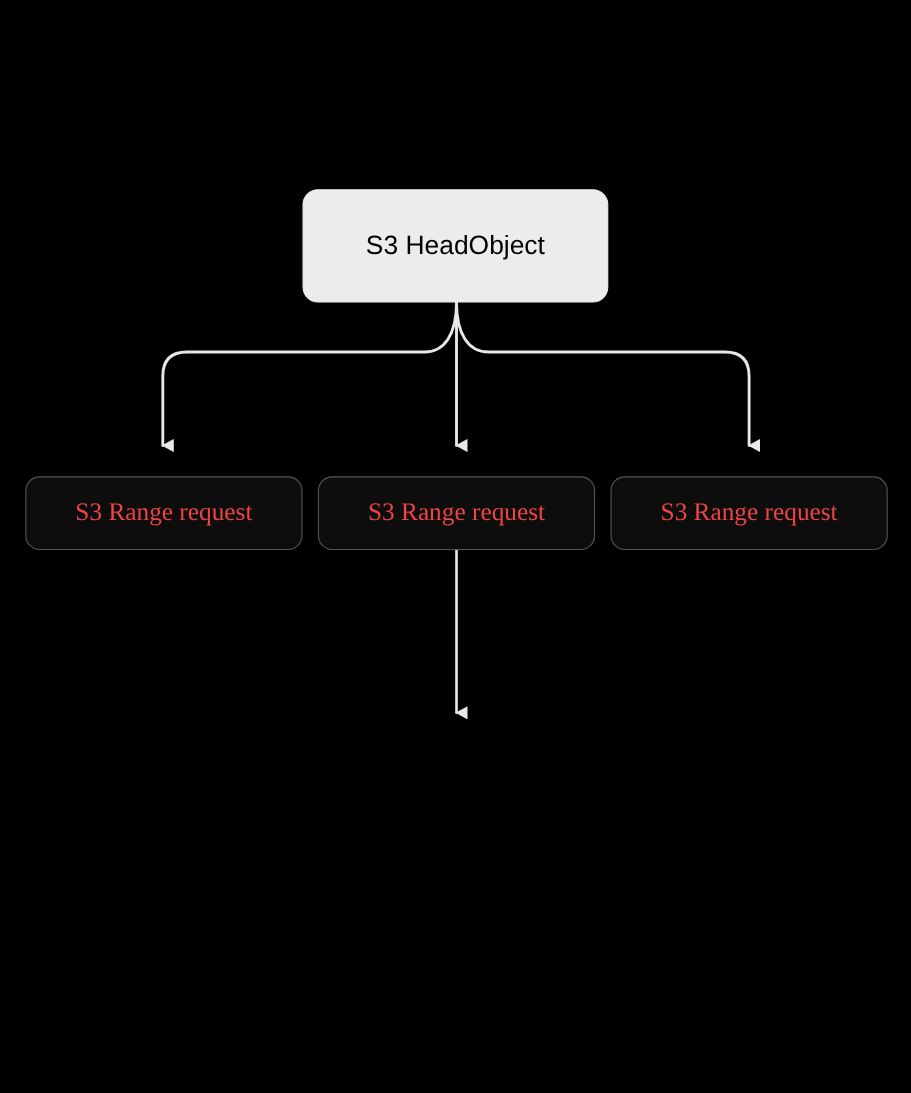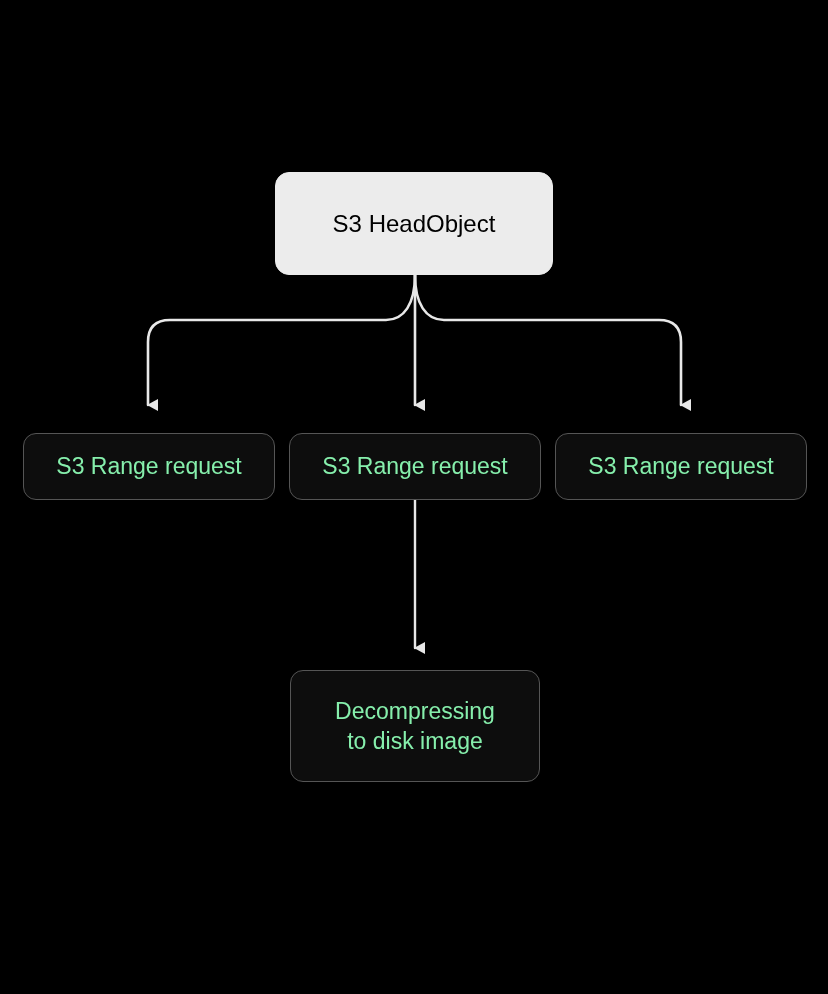--- a/index.html
+++ b/index.html
@@ -38,24 +38,25 @@
   }
   .node-light {
     background: #ececec;
     color: #000000;
     border: 1px solid #ececec;
     border-radius: 14px;
     font-size: 24px;
   }
   .node-dark {
     background: #0d0d0d;
-    color: #86efac;
+    color: #ef4444;
     border: 1.6px solid #555555;
     border-radius: 13px;
     font-size: 23px;
+    font-family: Liberation Serif, serif;
   }
   .node-label {
     display: block;
     white-space: pre-line;
   }
   
   #node-headobject {
     left: 275px;
     top: 172px;
     width: 278px;
@@ -127,18 +128,14 @@
   </div>
 
   <div class="node node-dark" id="node-range-center">
     <span class="node-label">S3 Range request</span>
   </div>
 
   <div class="node node-dark" id="node-range-right">
     <span class="node-label">S3 Range request</span>
   </div>
 
-  <div class="node node-dark" id="node-decompress">
-    <span class="node-label">Decompressing
-to disk image</span>
-  </div>
 
 </div>
 
 </body></html>

